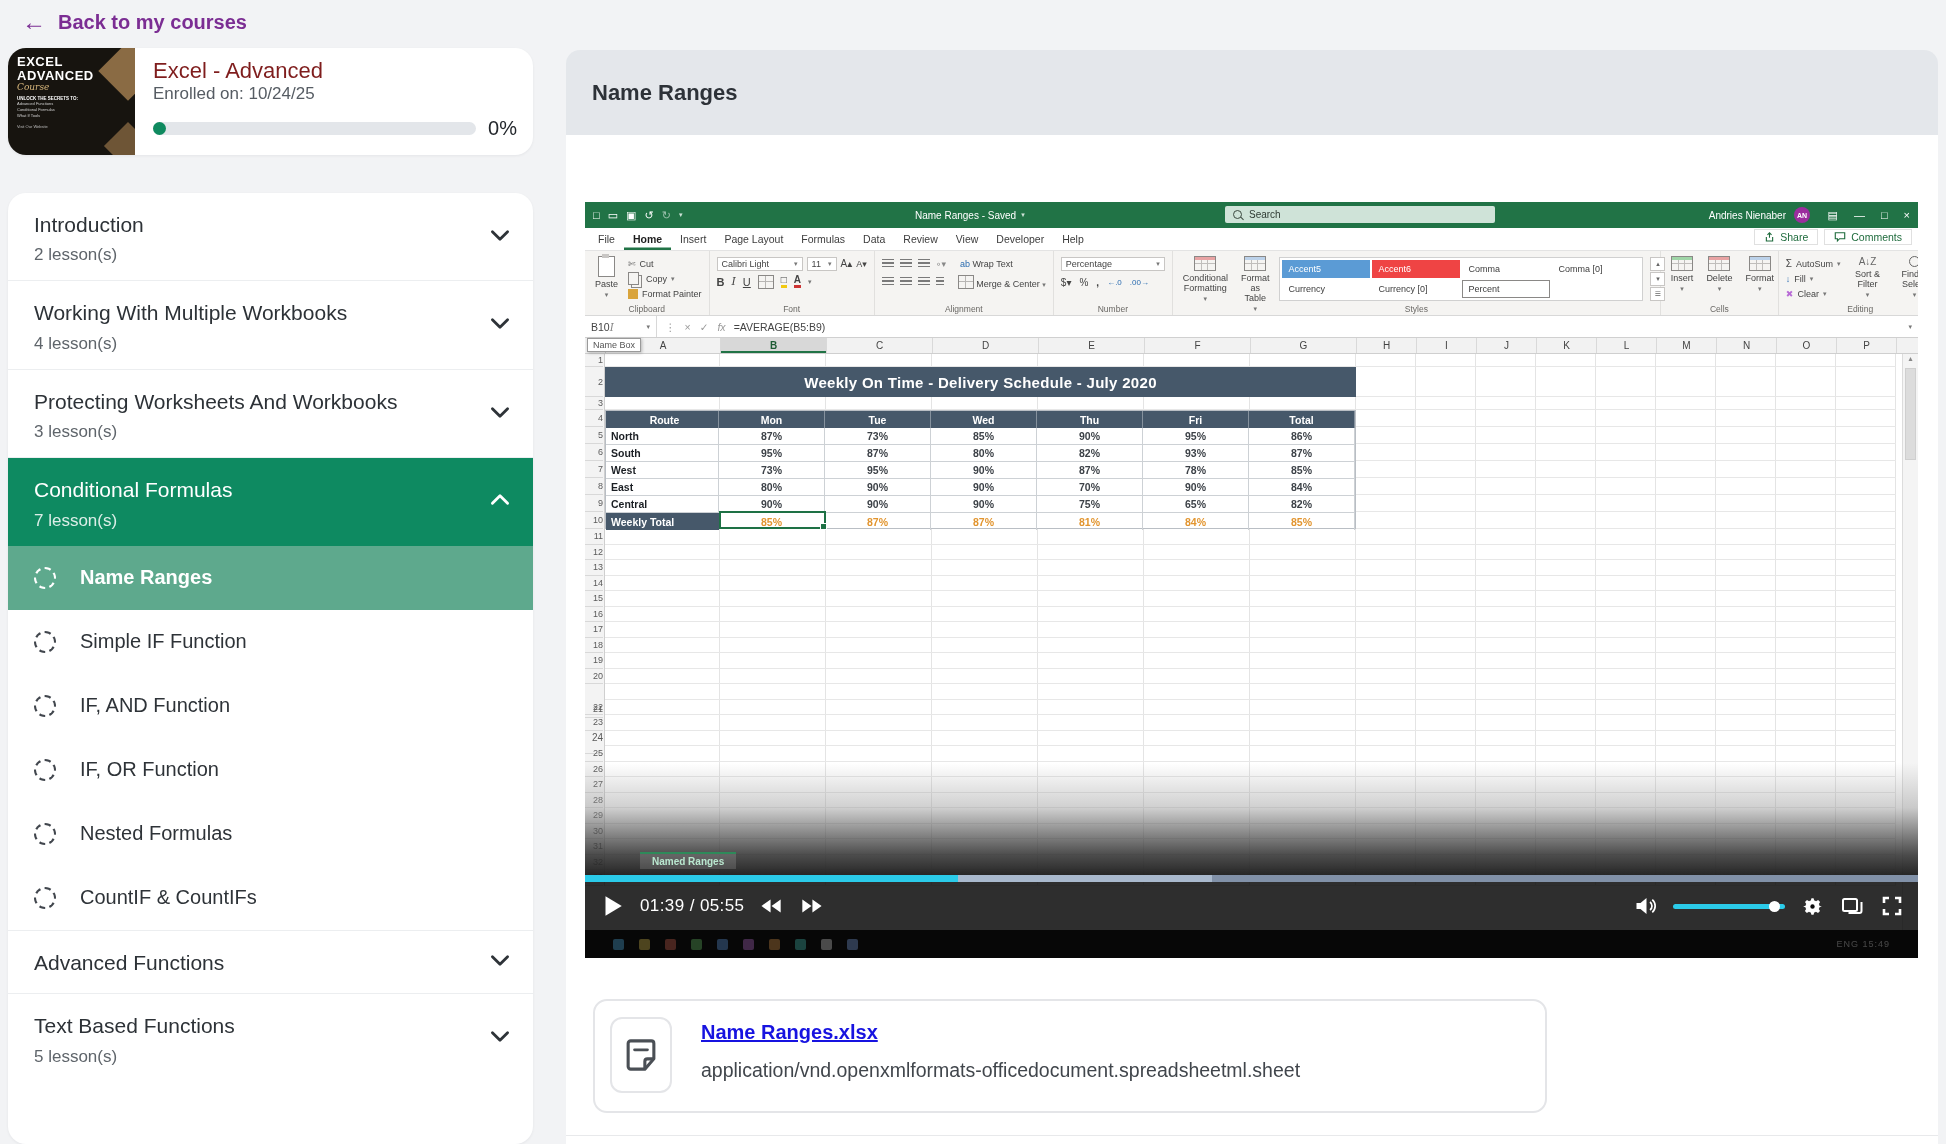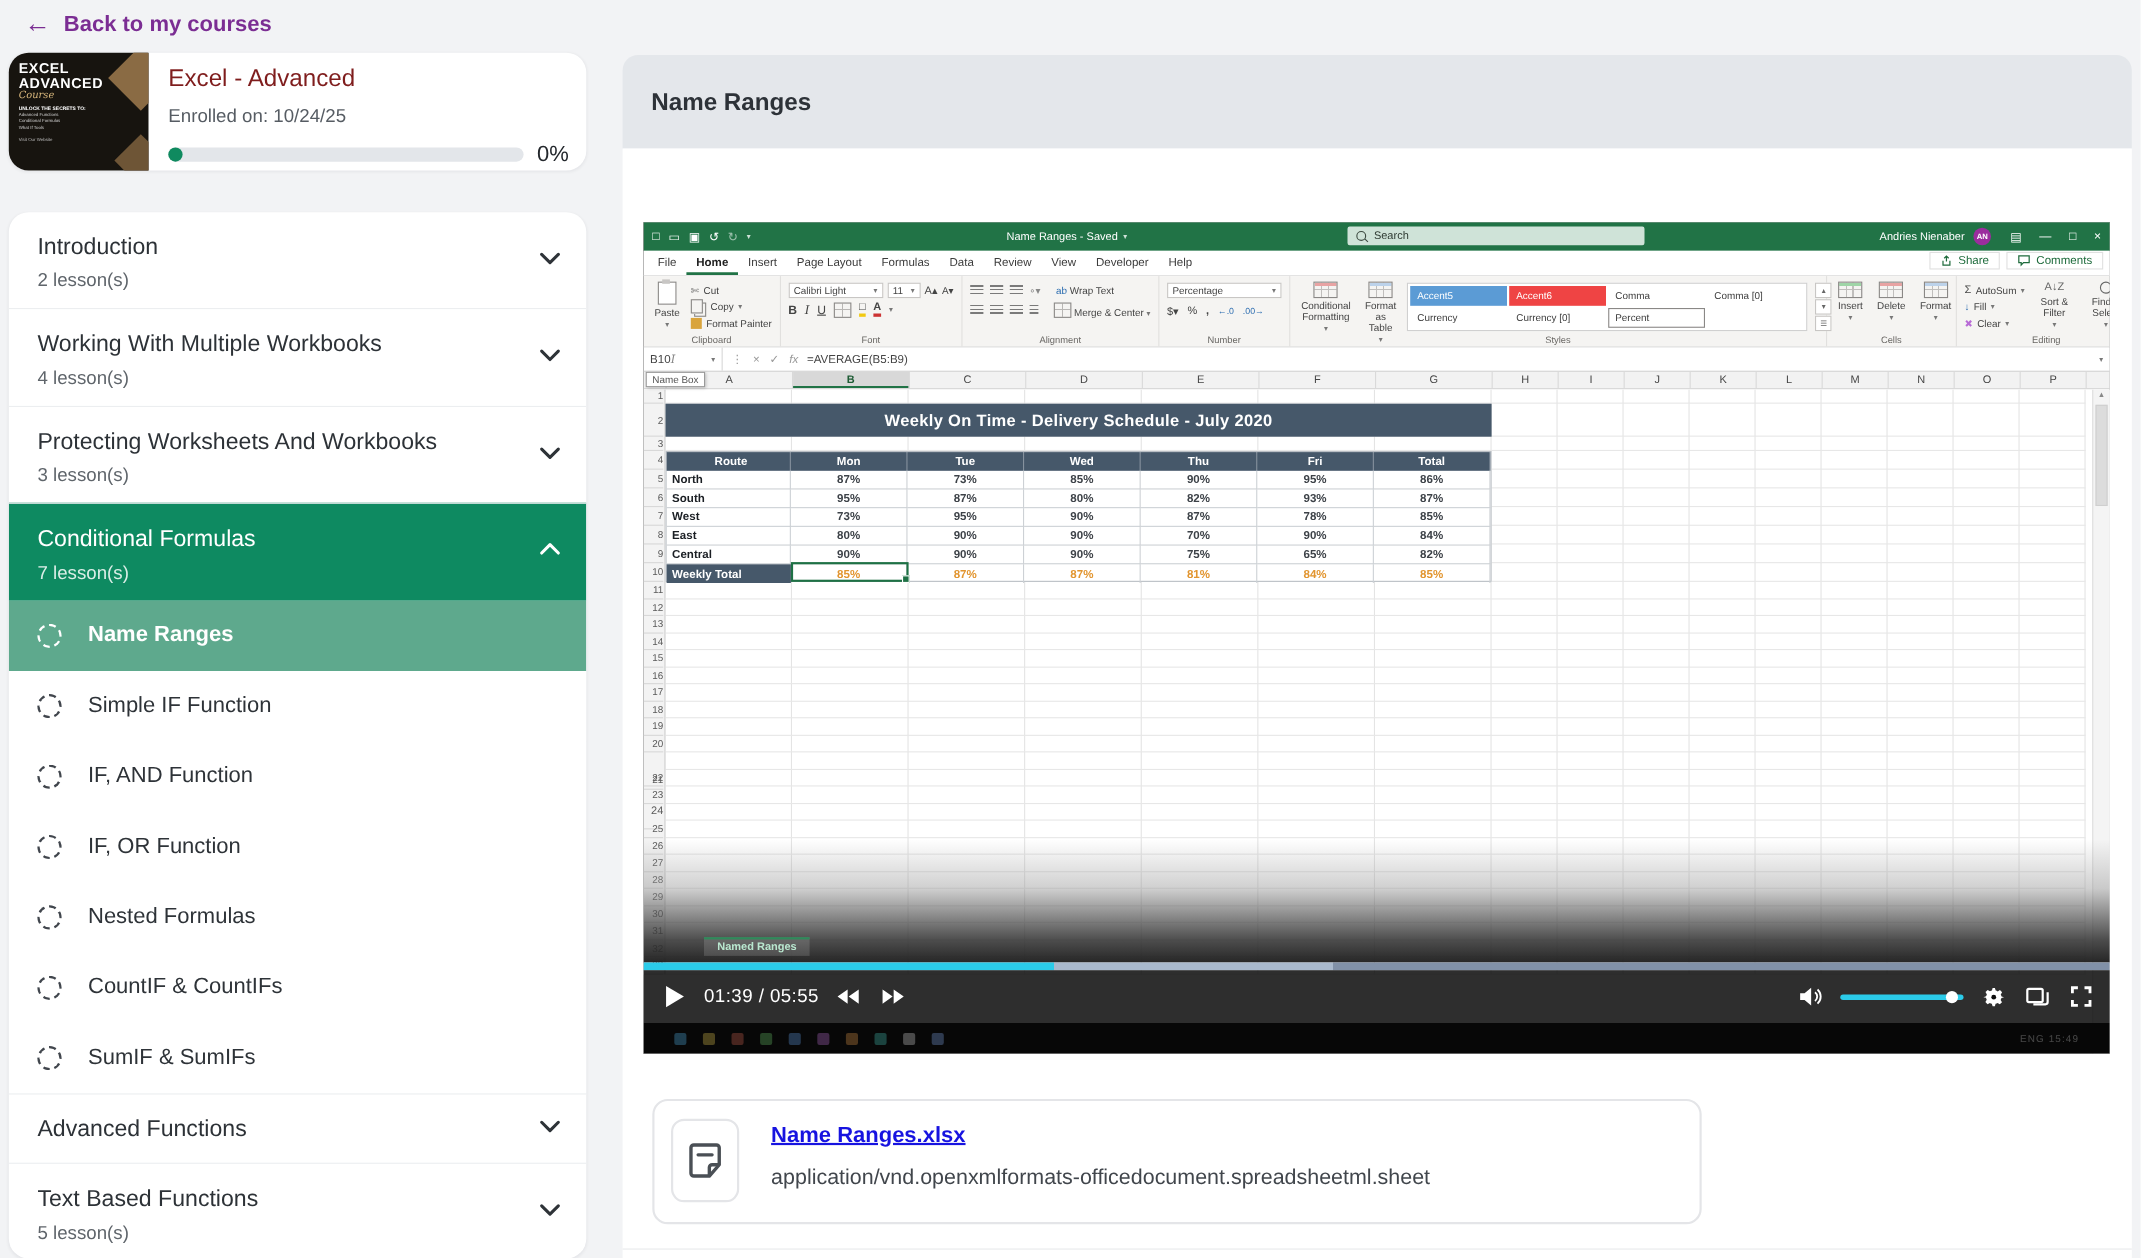--- a/index.html
+++ b/index.html
@@ -13,21 +13,21 @@
   #courseCard{left:8px;top:48px;width:525px;height:107px}
   .thumb{position:absolute;left:0;top:0;width:127px;height:100%;border-radius:18px 0 0 18px;background:#17140f;color:#fff;overflow:hidden;padding:7px 9px;box-sizing:border-box}
   .thumb .dia{position:absolute;background:#8a6b44;transform:rotate(45deg)}
   .thumb .t1{font-size:13px;font-weight:900;letter-spacing:.5px;line-height:1.05;position:relative}
   .thumb .t3{font-family:"DejaVu Serif",serif;font-style:italic;color:#d8b77c;font-size:9px;position:relative}
   .thumb .t4{font-size:4.5px;font-weight:700;margin-top:4px;position:relative}
   .thumb .tb{font-size:4px;color:#cfcfcf;line-height:1.5;position:relative}
   .thumb .tfoot{font-size:4px;color:#bdbdbd;margin-top:5px;position:relative}
   .cinfo{position:absolute;left:145px;top:10px;right:16px}
   .ctitle{font-size:22px;color:#7f1d1d}
-  .cenr{font-size:17px;color:#565c63;margin-top:12px}
+  .cenr{font-size:17px;color:#565c63;margin-top:0}
   .prow{display:flex;align-items:center;gap:12px;margin-top:13px}
   .ptrack{flex:1;height:13px;border-radius:7px;background:#e3e6ea;position:relative}
   .pdot{position:absolute;left:0;top:0;width:13px;height:13px;border-radius:50%;background:#0f8a5f}
   .ppct{font-size:20px;color:#23272c}
   
   #sectionsCard{left:8px;top:193px;width:525px;height:951px;border-radius:18px;overflow:hidden}
   .section{border-top:1px solid #eceef0;padding:17px 26px 15px;position:relative}
   .section:first-child{border-top:none}
   .sec-title{font-size:21px;color:#2d3237;line-height:1.45;padding-right:46px}
   .sec-count{font-size:17px;color:#5f656b;margin-top:5px}
@@ -199,24 +199,20 @@
       <span class="llabel">IF, OR Function</span>
     </div>
     <div class="lesson clickable">
       <span class="lcirc"></span>
       <span class="llabel">Nested Formulas</span>
     </div>
     <div class="lesson clickable">
       <span class="lcirc"></span>
       <span class="llabel">CountIF &amp; CountIFs</span>
     </div>
-    <div class="lesson clickable">
-      <span class="lcirc"></span>
-      <span class="llabel">SumIF &amp; SumIFs</span>
-    </div>
     <div class="section clickable">
       <div class="sec-title">Advanced Functions</div>
       <span class="sec-chev"><svg width="26" height="26" viewBox="0 0 24 24">
           <path d="M5 9l7 7 7-7" stroke="#2e3338" stroke-width="2.6" fill="none" stroke-linecap="round" stroke-linejoin="round"></path>
         </svg></span>
     </div>
     <div class="section clickable">
       <div class="sec-title">Text Based Functions</div>
       <div class="sec-count">5 lesson(s)</div>
       <span class="sec-chev"><svg width="26" height="26" viewBox="0 0 24 24">

